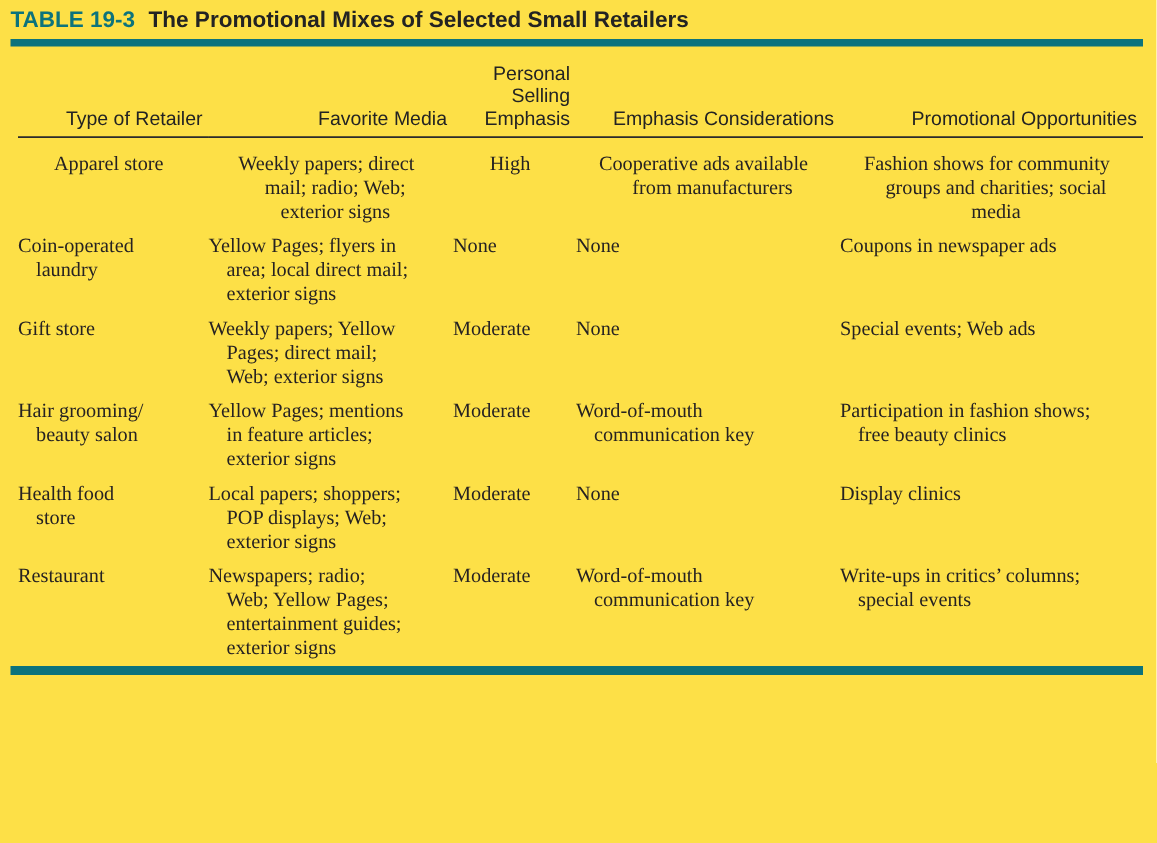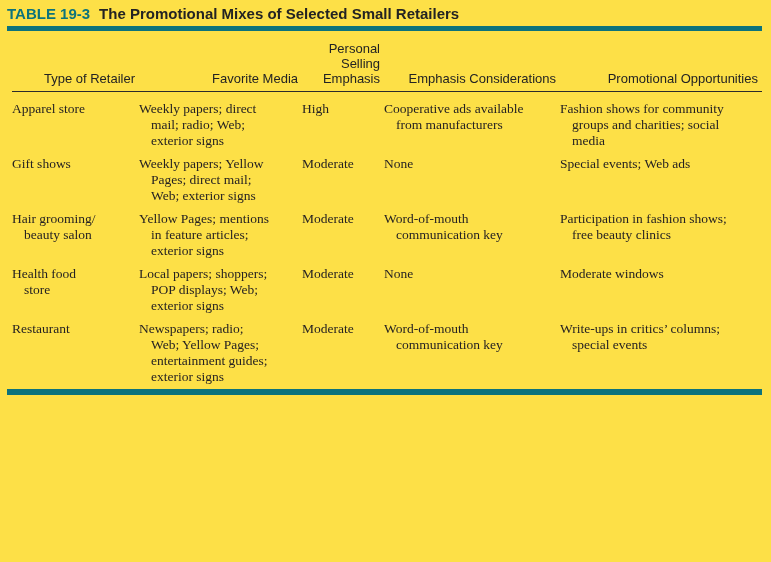--- a/index.html
+++ b/index.html
@@ -49,21 +49,21 @@
   table.retail td {
     vertical-align: top;
     font-family: "Liberation Serif", serif;
     font-size: 13.5px;
     line-height: 16px;
     color: #262222;
     padding: 7px 6px 0 12px;
     text-indent: -12px;          
     white-space: pre-line;
   }
-  table.retail tbody tr:first-child td { padding-top: 9px; }
+  table.retail tbody tr:first-child td { padding-top: 9px; text-align: center; }
   .rule-bottom {
     height: 6px;
     background: #0c737c;
     margin: 4px 0 0 0;
   }
 </style>
 </head>
 <body>
 
 <div class="page">
@@ -100,21 +100,31 @@
 mail; radio; Web;
 exterior signs</td>
         <td>High</td>
         <td>Cooperative ads available
 from manufacturers</td>
         <td>Fashion shows for community
 groups and charities; social
 media</td>
       </tr>
       <tr>
-        <td>Gift shows</td>
+        <td>Coin-operated
+laundry</td>
+        <td>Yellow Pages; flyers in
+area; local direct mail;
+exterior signs</td>
+        <td>None</td>
+        <td>None</td>
+        <td>Coupons in newspaper ads</td>
+      </tr>
+      <tr>
+        <td>Gift store</td>
         <td>Weekly papers; Yellow
 Pages; direct mail;
 Web; exterior signs</td>
         <td>Moderate</td>
         <td>None</td>
         <td>Special events; Web ads</td>
       </tr>
       <tr>
         <td>Hair grooming/
 beauty salon</td>
@@ -128,21 +138,21 @@
 free beauty clinics</td>
       </tr>
       <tr>
         <td>Health food
 store</td>
         <td>Local papers; shoppers;
 POP displays; Web;
 exterior signs</td>
         <td>Moderate</td>
         <td>None</td>
-        <td>Moderate windows</td>
+        <td>Display clinics</td>
       </tr>
       <tr>
         <td>Restaurant</td>
         <td>Newspapers; radio;
 Web; Yellow Pages;
 entertainment guides;
 exterior signs</td>
         <td>Moderate</td>
         <td>Word-of-mouth
 communication key</td>

